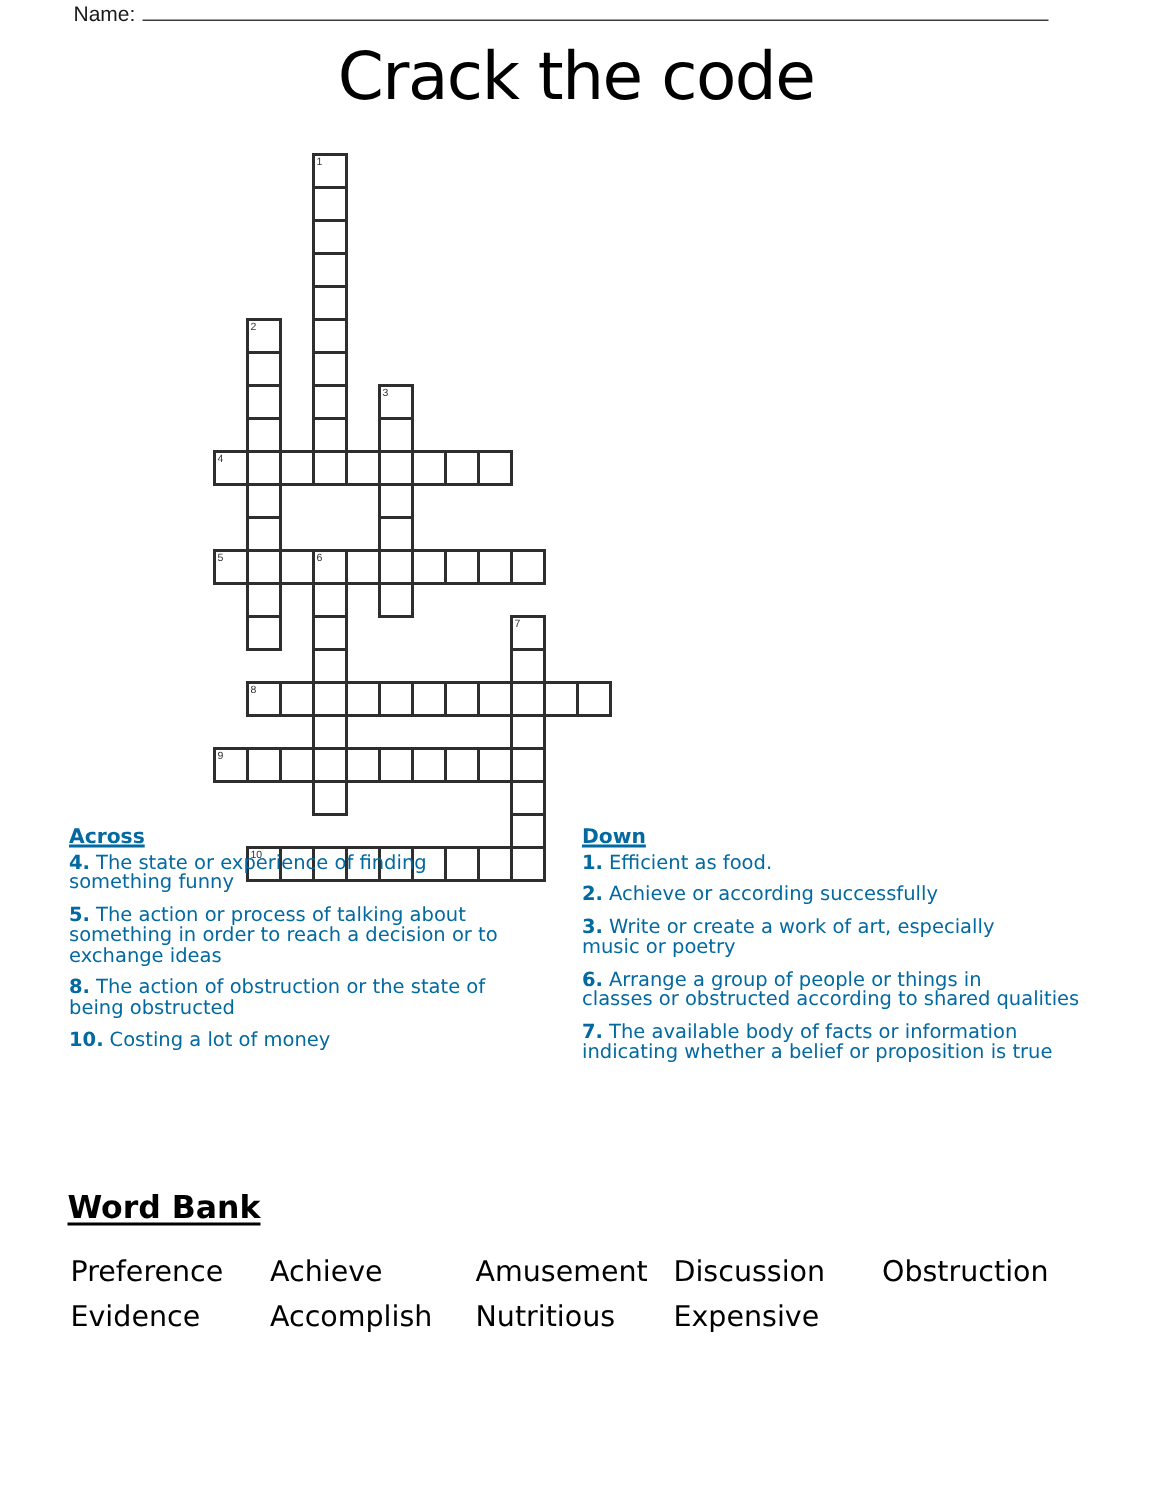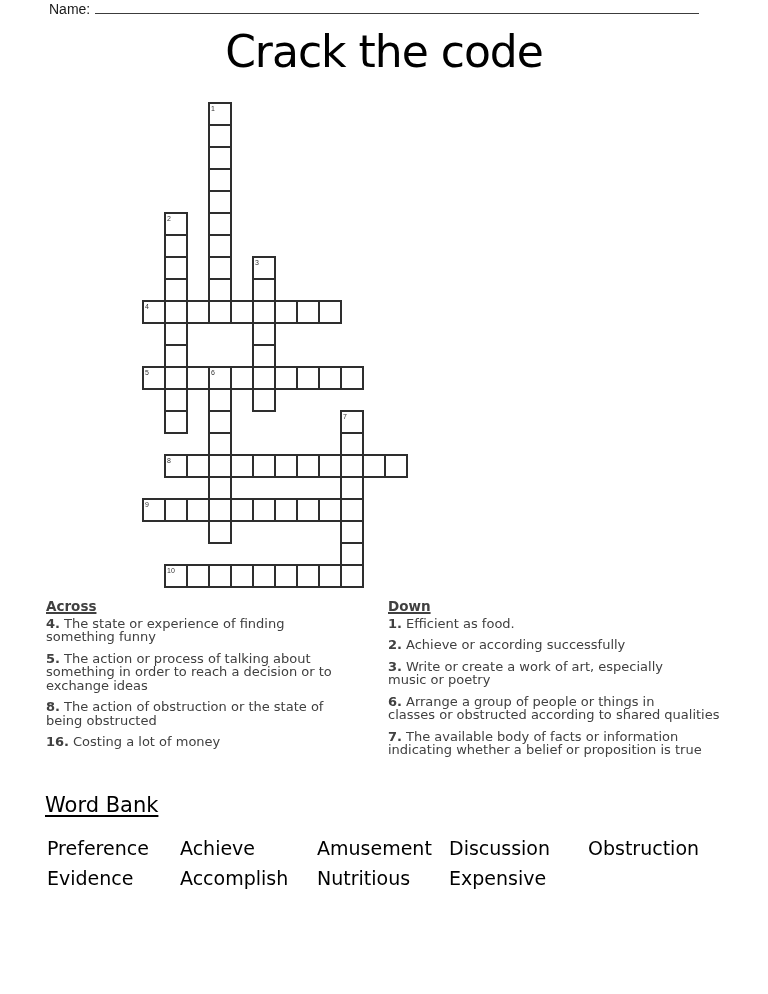--- a/index.html
+++ b/index.html
@@ -11,30 +11,30 @@
 
   
   #title{position:absolute;left:0;right:0;top:26px;text-align:center;font-size:44px;color:#000;letter-spacing:-1px}
 
   
   #grid{position:absolute;left:142px;top:102px}
   .cell{position:absolute;width:24px;height:24px;box-sizing:border-box;border:2px solid #2e2e2e;background:#fff}
   .cellnum{position:absolute;top:0;left:1px;font-size:7px;line-height:9px;color:#333;font-family:"Liberation Sans",sans-serif}
 
   
-  .clues{position:absolute;top:600px;font-size:13px;line-height:13.5px;color:#404040}
+  .clues{position:absolute;top:552px;font-size:13px;line-height:13.5px;color:#0369a1}
   #across-section{left:46px;width:334px}
   #down-section{left:388px;width:378px}
   .clue-header{display:inline-block;font-weight:bold;font-size:13.5px;text-decoration:underline;text-decoration-thickness:1.5px;margin-bottom:3px}
   .clue{margin-bottom:8px}
   .cnum{font-weight:bold}
   .ctext{white-space:pre-line;margin-left:4px}
 
   
-  #wb-header{position:absolute;left:45px;top:793px;font-size:21px;font-weight:normal;text-decoration:underline;text-decoration-thickness:2px;text-underline-offset:3px;color:#000}
+  #wb-header{position:absolute;left:45px;top:793px;font-size:21px;font-weight:bold;text-decoration:underline;text-decoration-thickness:2px;text-underline-offset:3px;color:#000}
   #word-bank{position:absolute;left:47px;top:833px;display:grid;grid-template-columns:133px 137px 132px 139px auto;line-height:30px;font-size:19px;color:#000}
 </style>
 </head>
 <body>
 
 <div id="name-label">Name:</div>
 <div id="name-line"></div>
 
 <div id="title">Crack the code</div>
 
@@ -145,21 +145,21 @@
 <div id="across-section" class="clues">
   <div class="clue-header">Across</div>
   <div id="across-list">
       <div class="clue"><span class="cnum">4.</span><span class="ctext">The state or experience of finding
 something funny</span></div>
       <div class="clue"><span class="cnum">5.</span><span class="ctext">The action or process of talking about
 something in order to reach a decision or to
 exchange ideas</span></div>
       <div class="clue"><span class="cnum">8.</span><span class="ctext">The action of obstruction or the state of
 being obstructed</span></div>
-      <div class="clue"><span class="cnum">16.</span><span class="ctext">Costing a lot of money</span></div>
+      <div class="clue"><span class="cnum">10.</span><span class="ctext">Costing a lot of money</span></div>
     </div>
 </div>
 
 <div id="down-section" class="clues">
   <div class="clue-header">Down</div>
   <div id="down-list">
       <div class="clue"><span class="cnum">1.</span><span class="ctext">Efficient as food.</span></div>
       <div class="clue"><span class="cnum">2.</span><span class="ctext">Achieve or according successfully</span></div>
       <div class="clue"><span class="cnum">3.</span><span class="ctext">Write or create a work of art, especially
 music or poetry</span></div>

